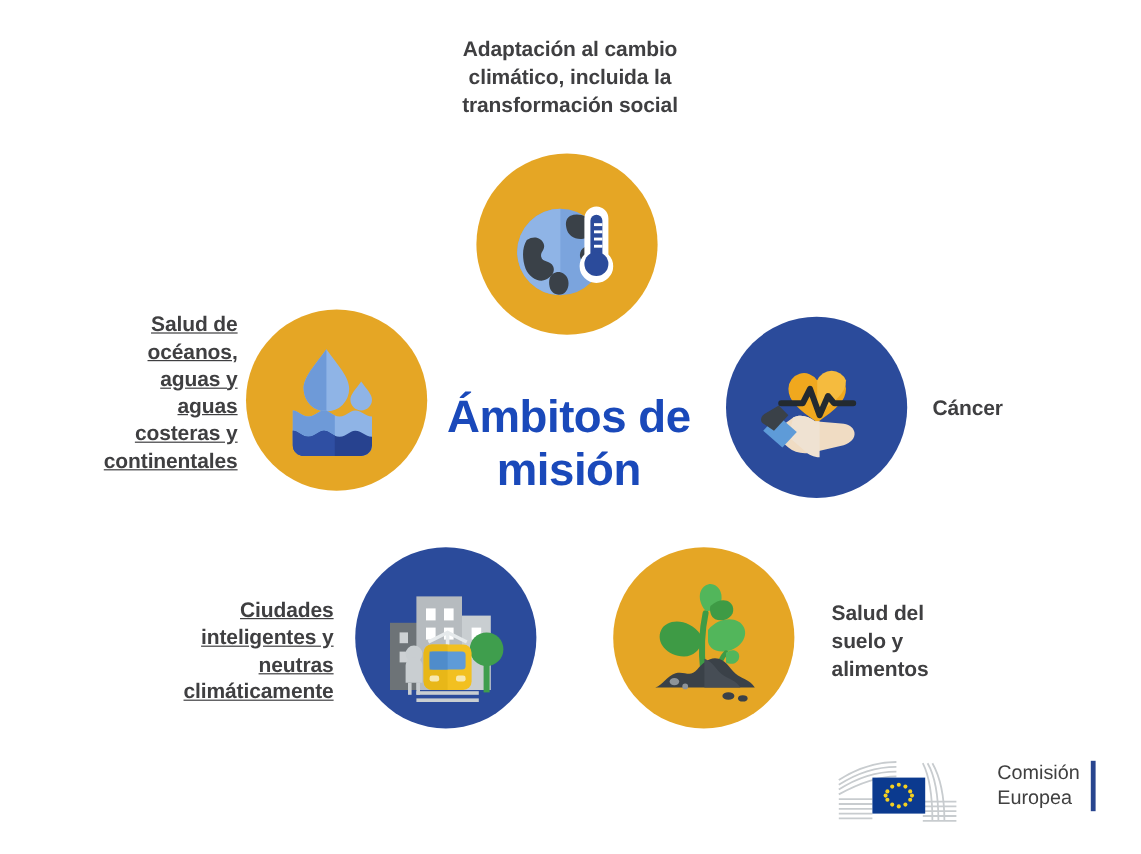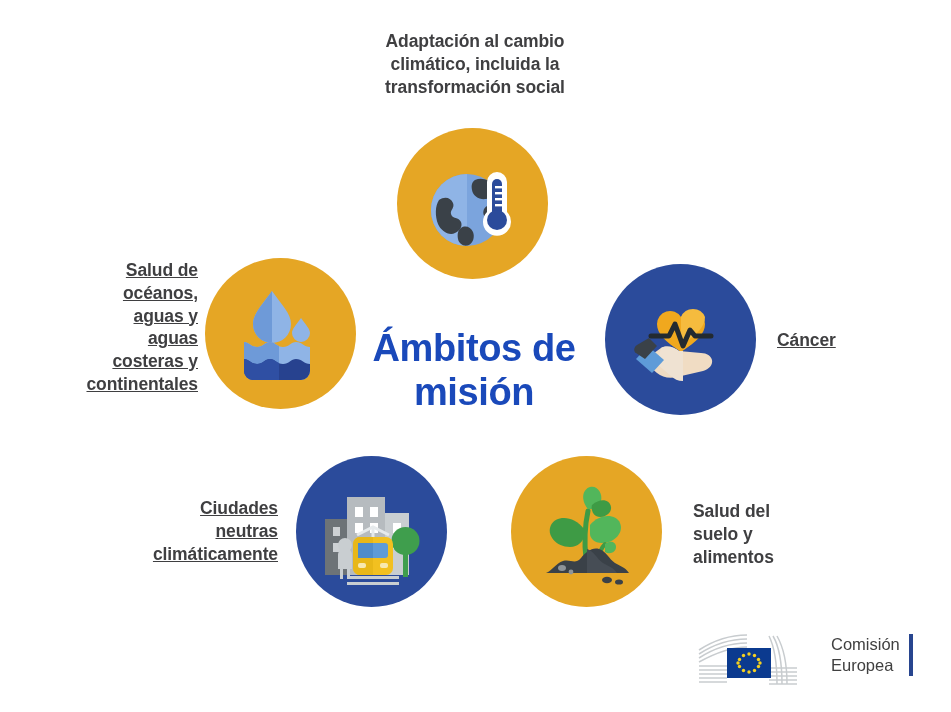--- a/index.html
+++ b/index.html
@@ -152,26 +152,27 @@
 
       <path d="M36 64 c6 -3 13 -1 18 3 l22 2 c6 0 10 3 11 7 c1 5 -3 9 -9 11 l-26 6 c-8 2 -15 0 -20 -4 l-14 -12 z" fill="#f0dcc3"></path>
       <path d="M36 64 c6 -3 13 -1 18 3 l4 0 l0 30 c-5 0 -9 -2 -12 -5 l-14 -12 z" fill="#efe2d2"></path>
 
       <path d="M23 62 l16 14 l-12 13 l-16 -14 z" fill="#5e9bd8"></path>
 
       <path d="M12 61 l12 -7 l8 8 l-12 13 l-9 -6 c-3 -2 -2 -6 1 -8 z" fill="#3a4148"></path>
     </svg>
   </div>
 
-  <div class="label left-al node" style="left:777px; top:329px; width:150px;text-decoration:underline;">
+  <div class="label left-al node" style="left:777px; top:329px; width:150px;">
     <div>Cáncer</div>
   </div>
 
   <div class="label right-al node" style="left:60px; top:497px; width:218px;">
     <div>Ciudades</div>
+    <div>inteligentes y</div>
     <div>neutras</div>
     <div>climáticamente</div>
   </div>
 
   <div class="circle" style="left:296px; top:456px; width:151px; height:151px; background:#2b4b9b;">
     <svg width="118" height="118" viewBox="0 0 118 118">
 
       <rect x="12" y="46" width="24" height="56" fill="#6d7377"></rect>
       <rect x="20" y="54" width="7" height="9" fill="#cdd1d4"></rect>
       <rect x="20" y="70" width="7" height="9" fill="#cdd1d4"></rect>

